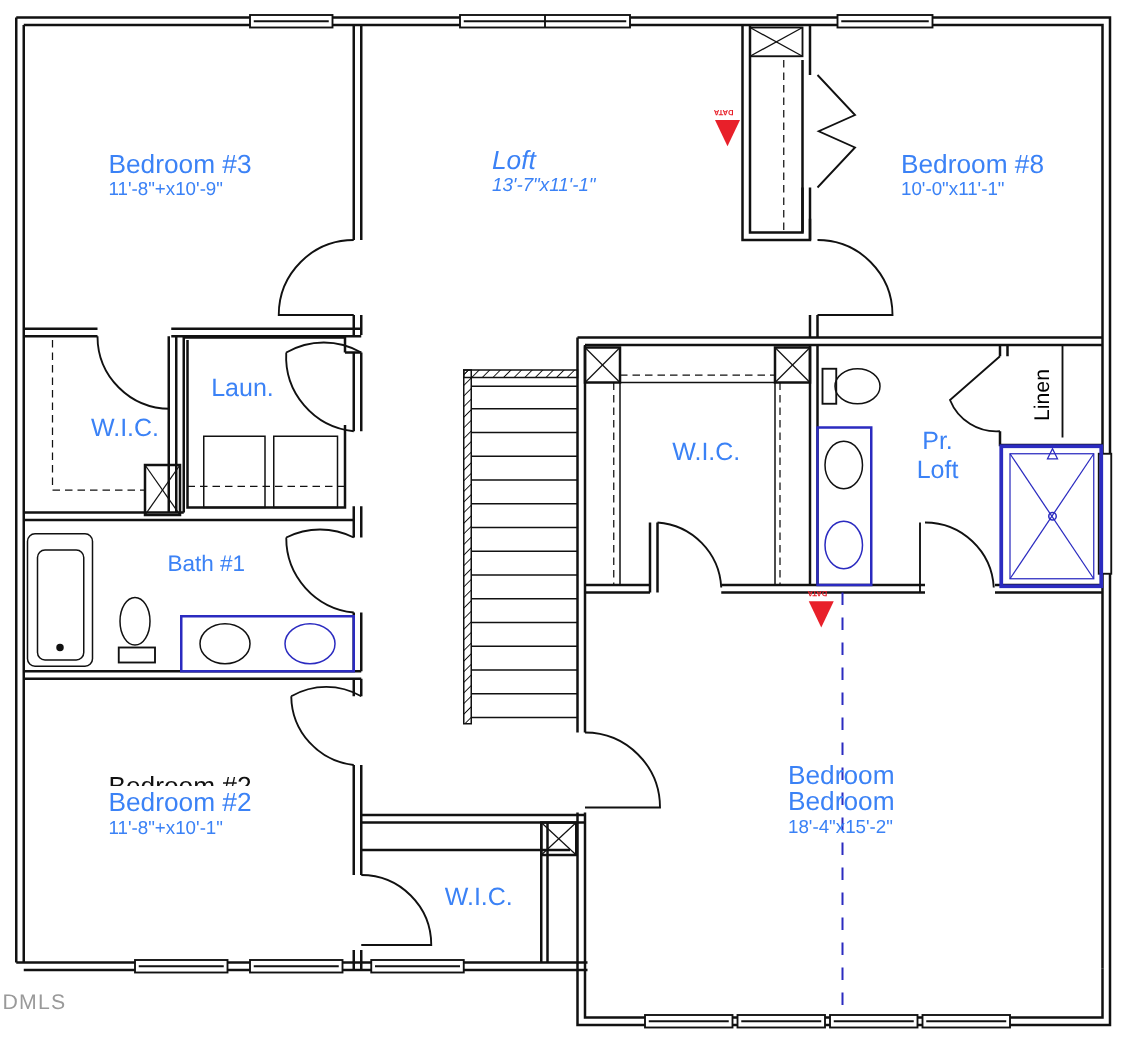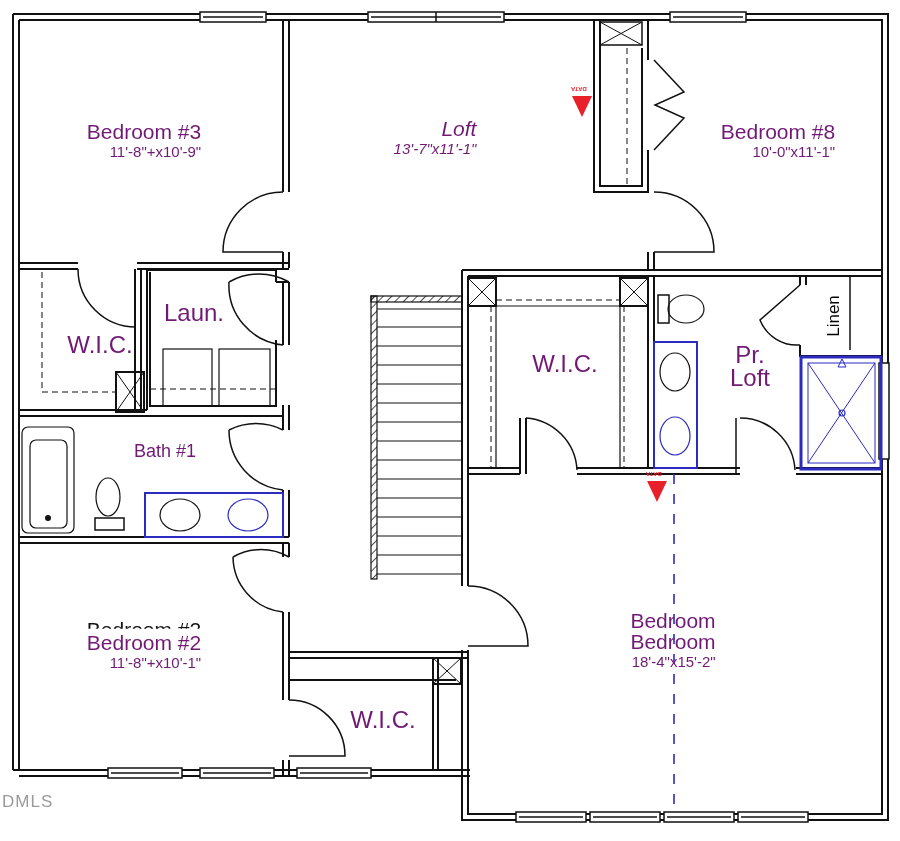--- a/index.html
+++ b/index.html
@@ -1,21 +1,21 @@
 <!DOCTYPE html>
 <html><head>
 <meta charset="utf-8">
 <style>
   html, body { margin:0; padding:0; background:#ffffff; }
   body { width:900px; height:841px; position:relative; overflow:hidden; font-family:"Liberation Sans", sans-serif; }
   #plan { position:absolute; left:0; top:0; }
-  .lbl { position:absolute; text-align:right; color:#701a75; white-space:nowrap; transform:translateX(-50%); line-height:1; }
+  .lbl { position:absolute; text-align:left; color:#3b82f6; white-space:nowrap; transform:translateX(-50%); line-height:1; }
   .room-name { font-size:21px; }
   .room-dim { font-size:15px; margin-top:2px; }
-  .small-name { font-size:24px; }
+  .small-name { font-size:20px; }
   .ghost { position:absolute; font-size:21px; color:#111; transform:translateX(-50%); clip-path: inset(0 0 55% 0); white-space:nowrap; }
   .linen { position:absolute; font-size:17px; transform:rotate(-90deg); transform-origin:center; white-space:nowrap; }
   .watermark { position:absolute; left:2px; top:792px; font-size:17px; color:#9a9a9a; letter-spacing:1px;text-align:center; }
   .datum { position:absolute; font-size:6px; color:#e8202a; font-weight:bold; transform:rotate(180deg); }
 </style>
 </head>
 <body>
 
 <svg id="plan" width="900" height="841" viewBox="0 0 900 841" xmlns="http://www.w3.org/2000/svg">
   <defs>

